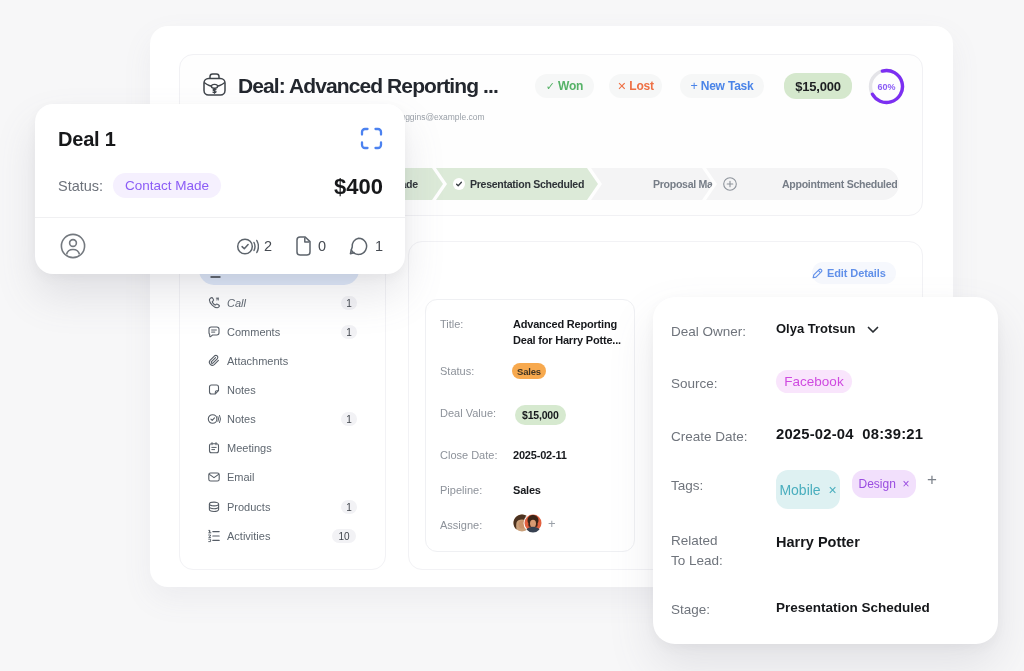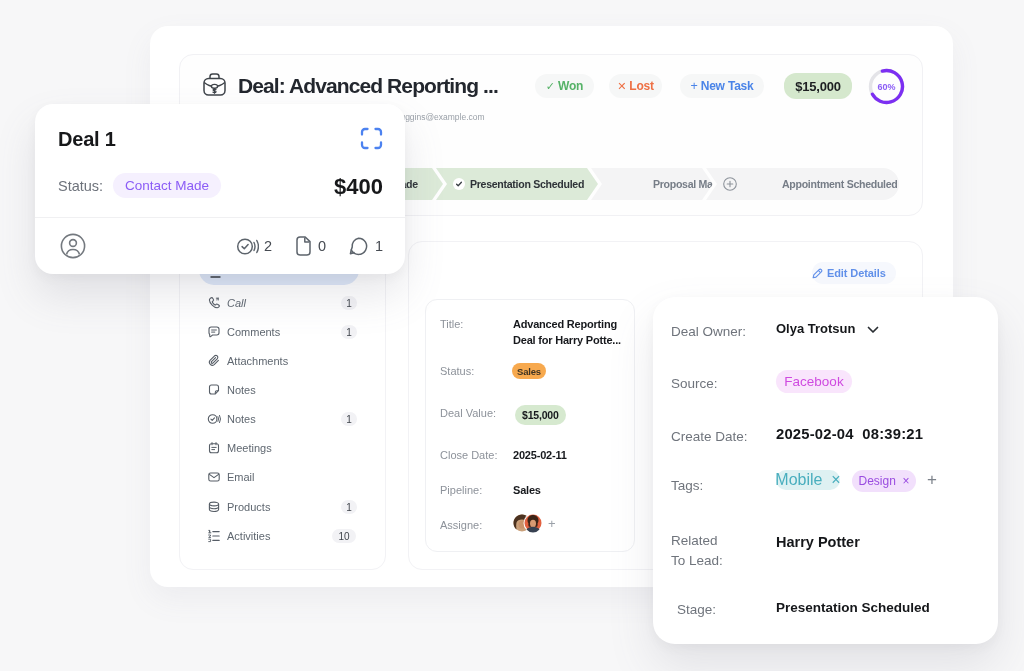--- a/index.html
+++ b/index.html
@@ -252,20 +252,20 @@
   <div class="olabel" style="top:322px;">Deal Owner:</div>
   <div class="oval" style="top:321px;font-size:13px;">Olya Trotsun</div>
   <svg class="abs" style="left:866px;top:325px;" width="14" height="10" viewBox="0 0 14 10">
       <path d="M2.5 2.5L7 7l4.5-4.5" fill="none" stroke="#2a2e33" stroke-width="1.7" stroke-linecap="round" stroke-linejoin="round"></path>
     </svg>
   <div class="olabel" style="top:374px;">Source:</div>
   <div class="tagpill" style="left:776px;top:370px;width:76px;height:23px;background:#f9e5fc;color:#cf4ae0;font-size:13.5px;">Facebook</div>
   <div class="olabel" style="top:427px;">Create Date:</div>
   <div class="oval" style="top:426px;font-size:14.8px;letter-spacing:0.2px;">2025-02-04&nbsp; 08:39:21</div>
   <div class="olabel" style="top:476px;">Tags:</div>
-  <div class="tagpill" style="left:776px;top:470px;width:64px;height:20px;background:#def1f2;color:#49aebe;font-size:16px;">Mobile&nbsp;&nbsp;×</div>
-  <div class="tagpill" style="left:852px;top:470px;width:64px;height:22px;background:#f2e0fc;color:#9a4ce0;font-size:12px;">Design&nbsp;&nbsp;×</div>
+  <div class="tagpill" style="left:776px;top:470px;width:64px;height:39px;background:#def1f2;color:#49aebe;font-size:14px;">Mobile&nbsp;&nbsp;×</div>
+  <div class="tagpill" style="left:852px;top:470px;width:64px;height:28px;background:#f2e0fc;color:#9a4ce0;font-size:12px;">Design&nbsp;&nbsp;×</div>
   <div class="olabel" style="top:470px;left:927px;font-size:17px;color:#7c828a;">+</div>
   <div class="olabel" style="top:531px;">Related<br>To Lead:</div>
   <div class="oval" style="top:534px;">Harry Potter</div>
-  <div class="olabel" style="top:600px;margin-left:6px;">Stage:</div>
+  <div class="olabel" style="top:600px;">Stage:</div>
   <div class="oval" style="top:600px;font-size:13.5px;">Presentation Scheduled</div>
 </div>
 
 </body></html>

